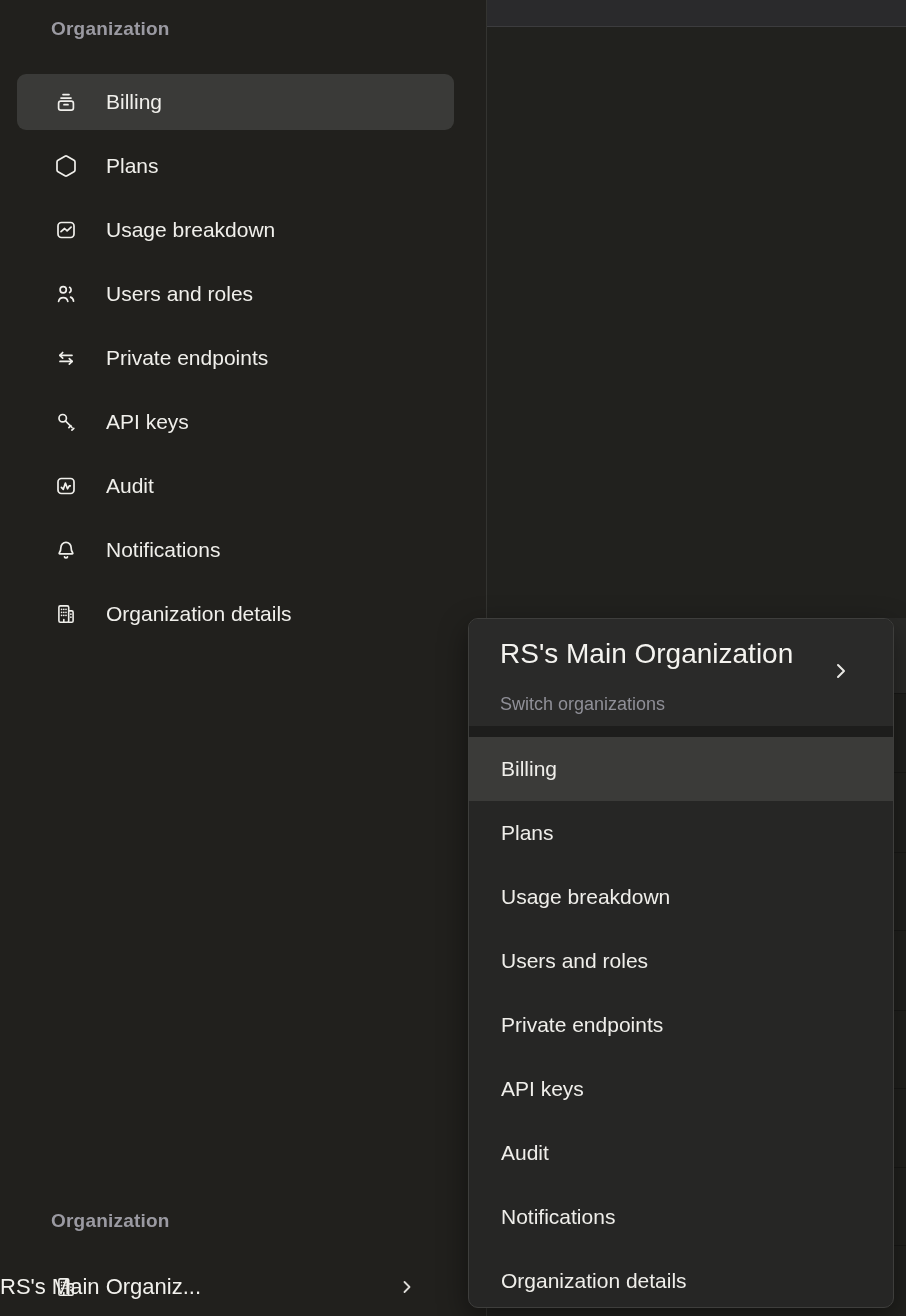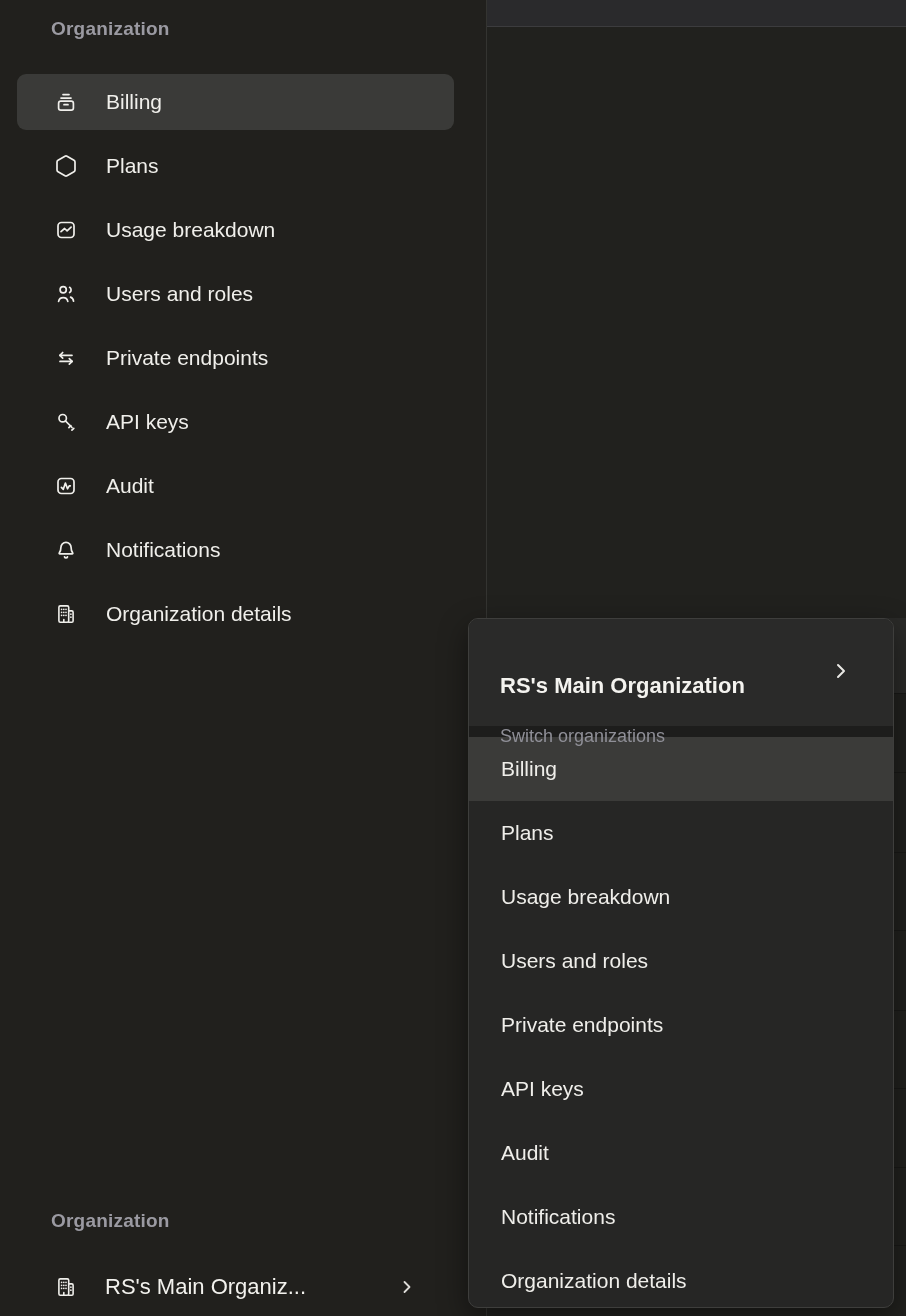--- a/index.html
+++ b/index.html
@@ -37,21 +37,21 @@
   .nav-item .icon {
     position:absolute; left:54px; width:24px; height:24px; color:#f0efeb; z-index:1;
   }
   .nav-item .lbl { position:relative; z-index:1; margin-left:106px; }
 
   .footer-item {
     position:absolute; top:1255px; left:0; right:1px; height:64px;
     display:flex; align-items:center; color:#f2f1ed; font-size:22px; cursor:pointer;
   }
   .footer-item .icon { position:absolute; left:54px; width:24px; height:24px; color:#f0efeb; }
-  .footer-item .lbl { margin-left:105px; }
+  .footer-item .lbl { }
   .footer-item .chev { position:absolute; left:397px; top:22px; width:20px; height:20px; color:#dddcd8; }
 
   
   .main { position:absolute; left:487px; top:0; right:0; bottom:0; background:#21211e; }
   .topbar {
     position:absolute; left:0; right:0; top:0; height:27px;
     background:#2a2a2c; border-bottom:1px solid #3c3c3e;
   }
   .bg-panel { position:absolute; left:0; right:0; top:618px; height:75px; background:#2a2a28; }
   .bg-line { position:absolute; left:0; right:0; height:1px; background:#191917; }
@@ -59,21 +59,21 @@
   
   .popup {
     position:absolute; left:468px; top:618px; width:426px; height:690px;
     background:#262625; border:1px solid #3e3e3c; border-radius:10px;
     overflow:hidden; z-index:5; box-shadow:0 10px 30px rgba(0,0,0,.45);
   }
   .popup-header {
     position:relative; height:107px; background:#2a2a29;
     padding:22px 0 0 31px; cursor:pointer;
   }
-  .popup-title { font-size:22px; font-weight:700; color:#f4f3ef; line-height:26px;margin-top:32px; }
+  .popup-title { font-size:28px; font-weight:400; color:#f4f3ef; line-height:26px; }
   .popup-sub { margin-top:26px; font-size:18px; color:#8f8f97; line-height:22px; }
   .popup-header .chev { position:absolute; left:360px; top:40px; width:24px; height:24px; color:#e9e8e4; }
   .popup-divider { height:11px; background:#1d1d1c; }
   .menu-item {
     height:64px; display:flex; align-items:center; padding-left:32px;
     font-size:21px; color:#efeeea; cursor:pointer;
   }
   .menu-item.active { background:#3b3b39; }
 </style>
 </head>

